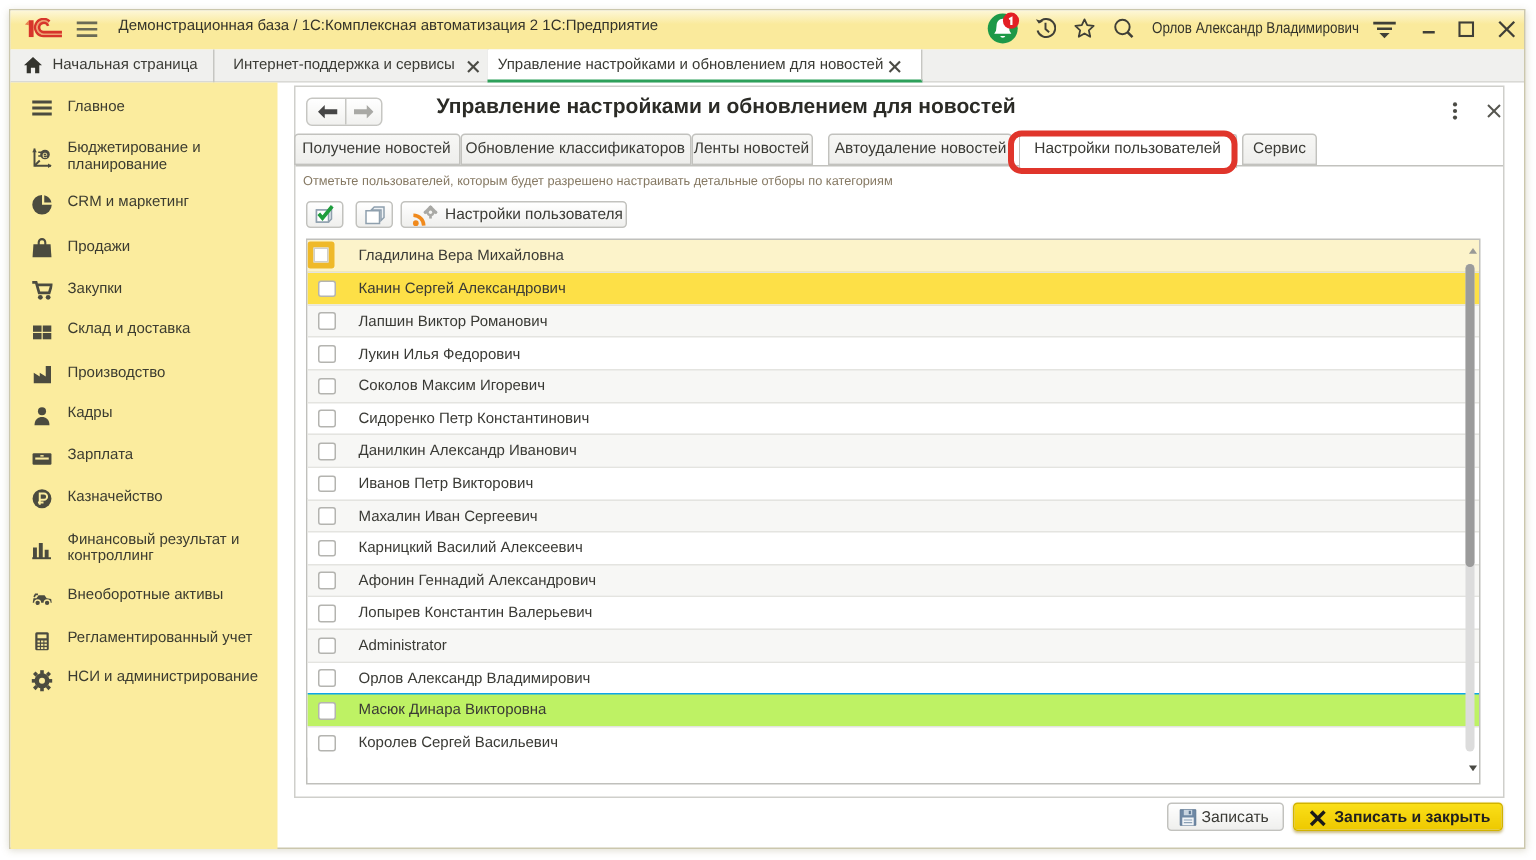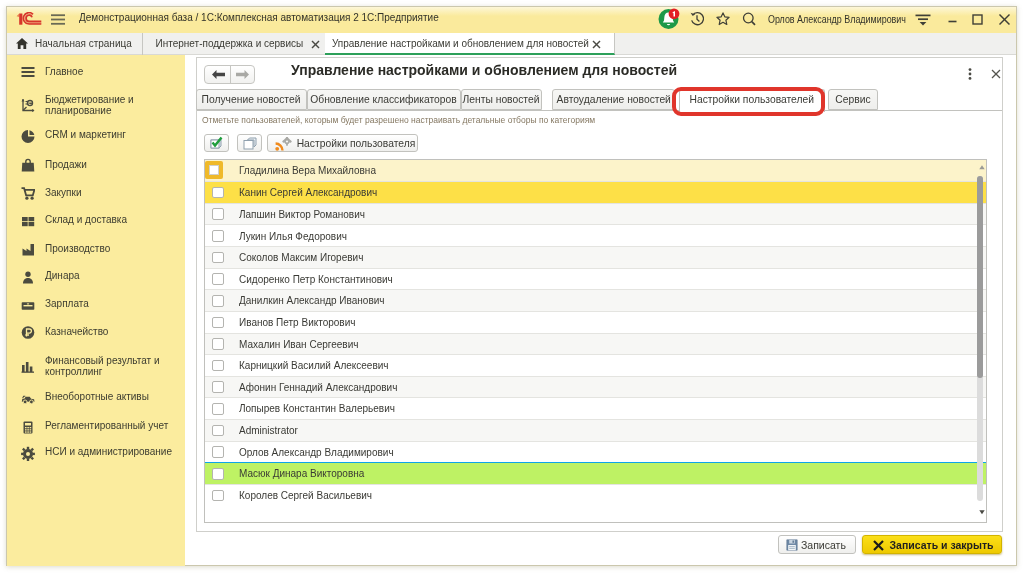--- a/index.html
+++ b/index.html
@@ -173,21 +173,21 @@
         <svg width="14" height="15" viewBox="-0.5 -1 14 15">
           <path d="M1 12.5 L1 5.5 L5 8 L5 5.5 L9 8 L9 1 L12.5 1 L12.5 12.5 Z" fill="#4b4b3f"></path>
         </svg>
         <span class="mt">Производство</span>
       </div>
       <div class="mi" style="top:208.3px;height:26px">
         <svg width="14" height="15" viewBox="-0.5 -1 14 15">
           <circle cx="6.5" cy="3.2" r="2.7" fill="#4b4b3f"></circle>
           <path d="M1.5 12.5 C1.5 8.5 4 7 6.5 7 C9 7 11.5 8.5 11.5 12.5 Z" fill="#4b4b3f"></path>
         </svg>
-        <span class="mt">Динара</span>
+        <span class="mt">Кадры</span>
       </div>
       <div class="mi" style="top:236.2px;height:26px">
         <svg width="14" height="15" viewBox="-0.5 -1 14 15">
           <rect x="0.2" y="3.2" width="12.6" height="7.6" rx="0.8" fill="#4b4b3f"></rect>
           <rect x="2" y="6" width="9" height="1.4" fill="#fbec9e"></rect>
           <rect x="5.4" y="4.4" width="2.2" height="1" fill="#fbec9e"></rect>
         </svg>
         <span class="mt">Зарплата</span>
       </div>
       <div class="mi" style="top:263.8px;height:26px">

